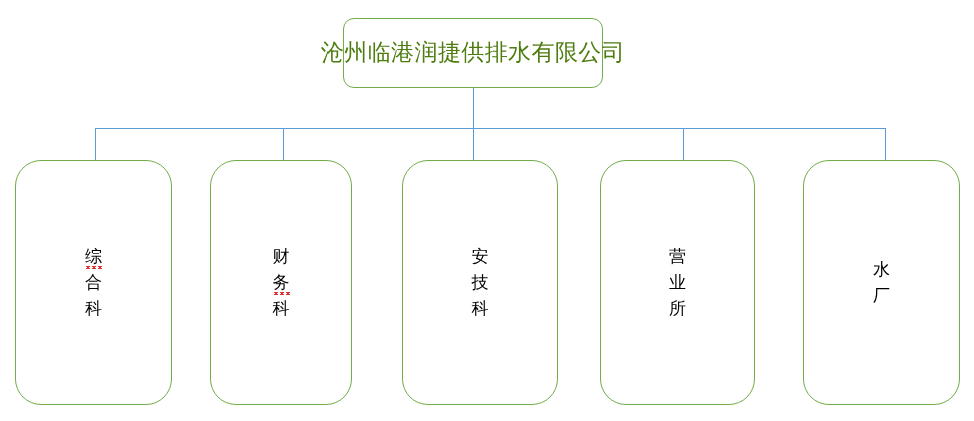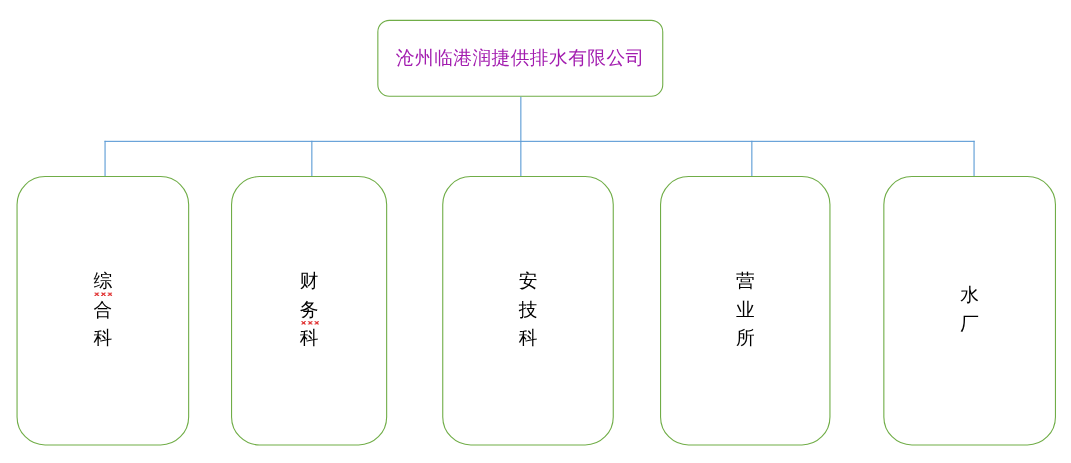--- a/index.html
+++ b/index.html
@@ -31,22 +31,22 @@
   }
   .node-root {
     border-radius: 11px;
   }
   .node-child {
     border-radius: 26px;
   }
 
   
   .root-label {
-    font-size: 17px;
-    color: #a21caf;
+    font-size: 23px;
+    color: #4d7c0f;
     letter-spacing: 0.4px;
     line-height: 1.2;
     white-space: nowrap;
   }
   .vlabel {
     display: flex;
     flex-direction: column;
     align-items: center;
     font-size: 17px;
     color: #000000;

